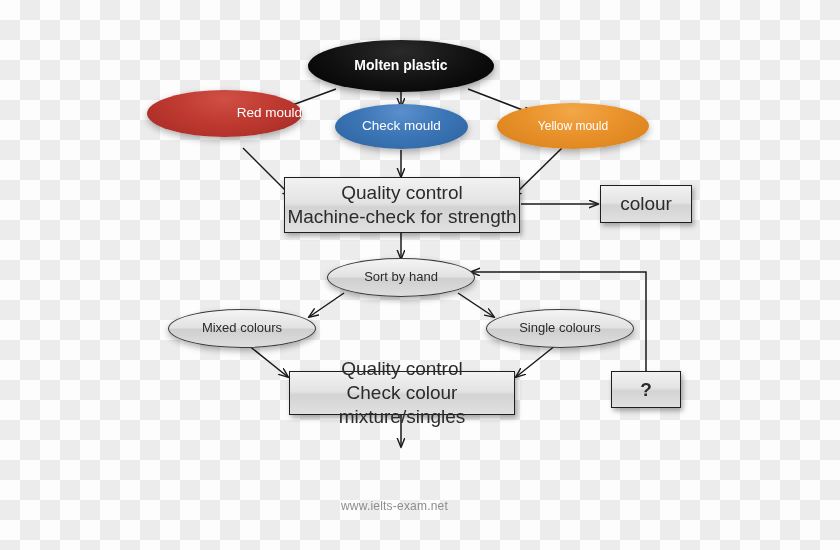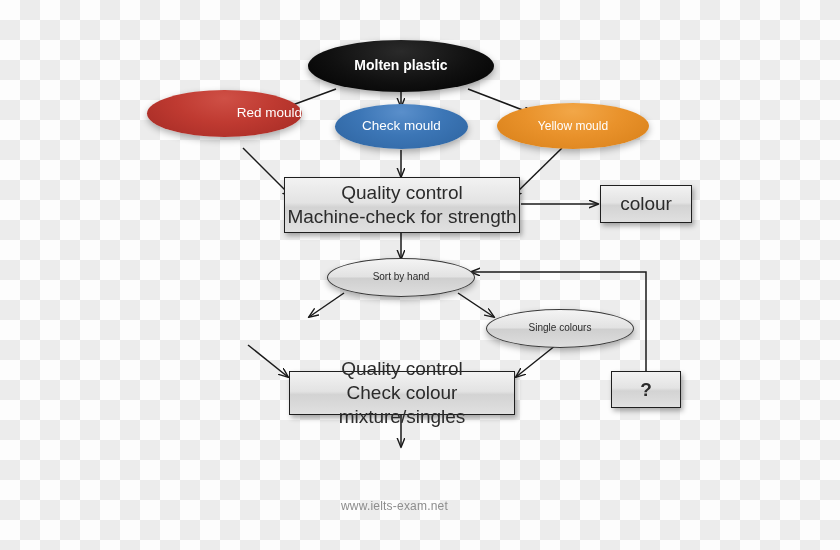--- a/index.html
+++ b/index.html
@@ -74,21 +74,21 @@
     color: #ffffff;
     font-size: 12px;
     box-shadow: 0 3px 7px rgba(0,0,0,0.30);
     justify-content: center;
   }
 
   .ellipse-gray {
     background-image: linear-gradient(to bottom, #f4f4f4 0%, #e2e2e2 48%, #cfcfcf 52%, #dedede 100%);
     border: 1px solid #3a3a3a;
     color: #2b2b2b;
-    font-size: 10px;
+    font-size: 13px;
     box-shadow: 0 3px 6px rgba(0,0,0,0.30);
   }
 
   
   .box {
     background-image: linear-gradient(to bottom, #f2f2f2 0%, #e3e3e3 46%, #d3d3d3 54%, #e0e0e0 100%);
     border: 1px solid #1f1f1f;
     color: #2b2b2b;
     font-size: 19px;
     box-shadow: 2px 3px 5px rgba(0,0,0,0.32);
@@ -168,20 +168,23 @@
   </div>
 
   <div class="node box" style="left:600px; top:185px; width:92px; height:38px;">
     <span>colour</span>
   </div>
 
   <div class="node ellipse ellipse-gray" style="left:327px; top:258px; width:148px; height:39px;">
     <span>Sort by hand</span>
   </div>
 
+  <div class="node ellipse ellipse-gray" style="left:168px; top:309px; width:148px; height:39px;">
+    <span>Mixed colours</span>
+  </div>
 
   <div class="node ellipse ellipse-gray" style="left:486px; top:309px; width:148px; height:39px;">
     <span>Single colours</span>
   </div>
 
   <div class="node box" style="left:289px; top:371px; width:226px; height:44px; flex-direction:column;">
     <span>Quality control</span>
     <span class="line2">Check colour mixture/singles</span>
   </div>
 

